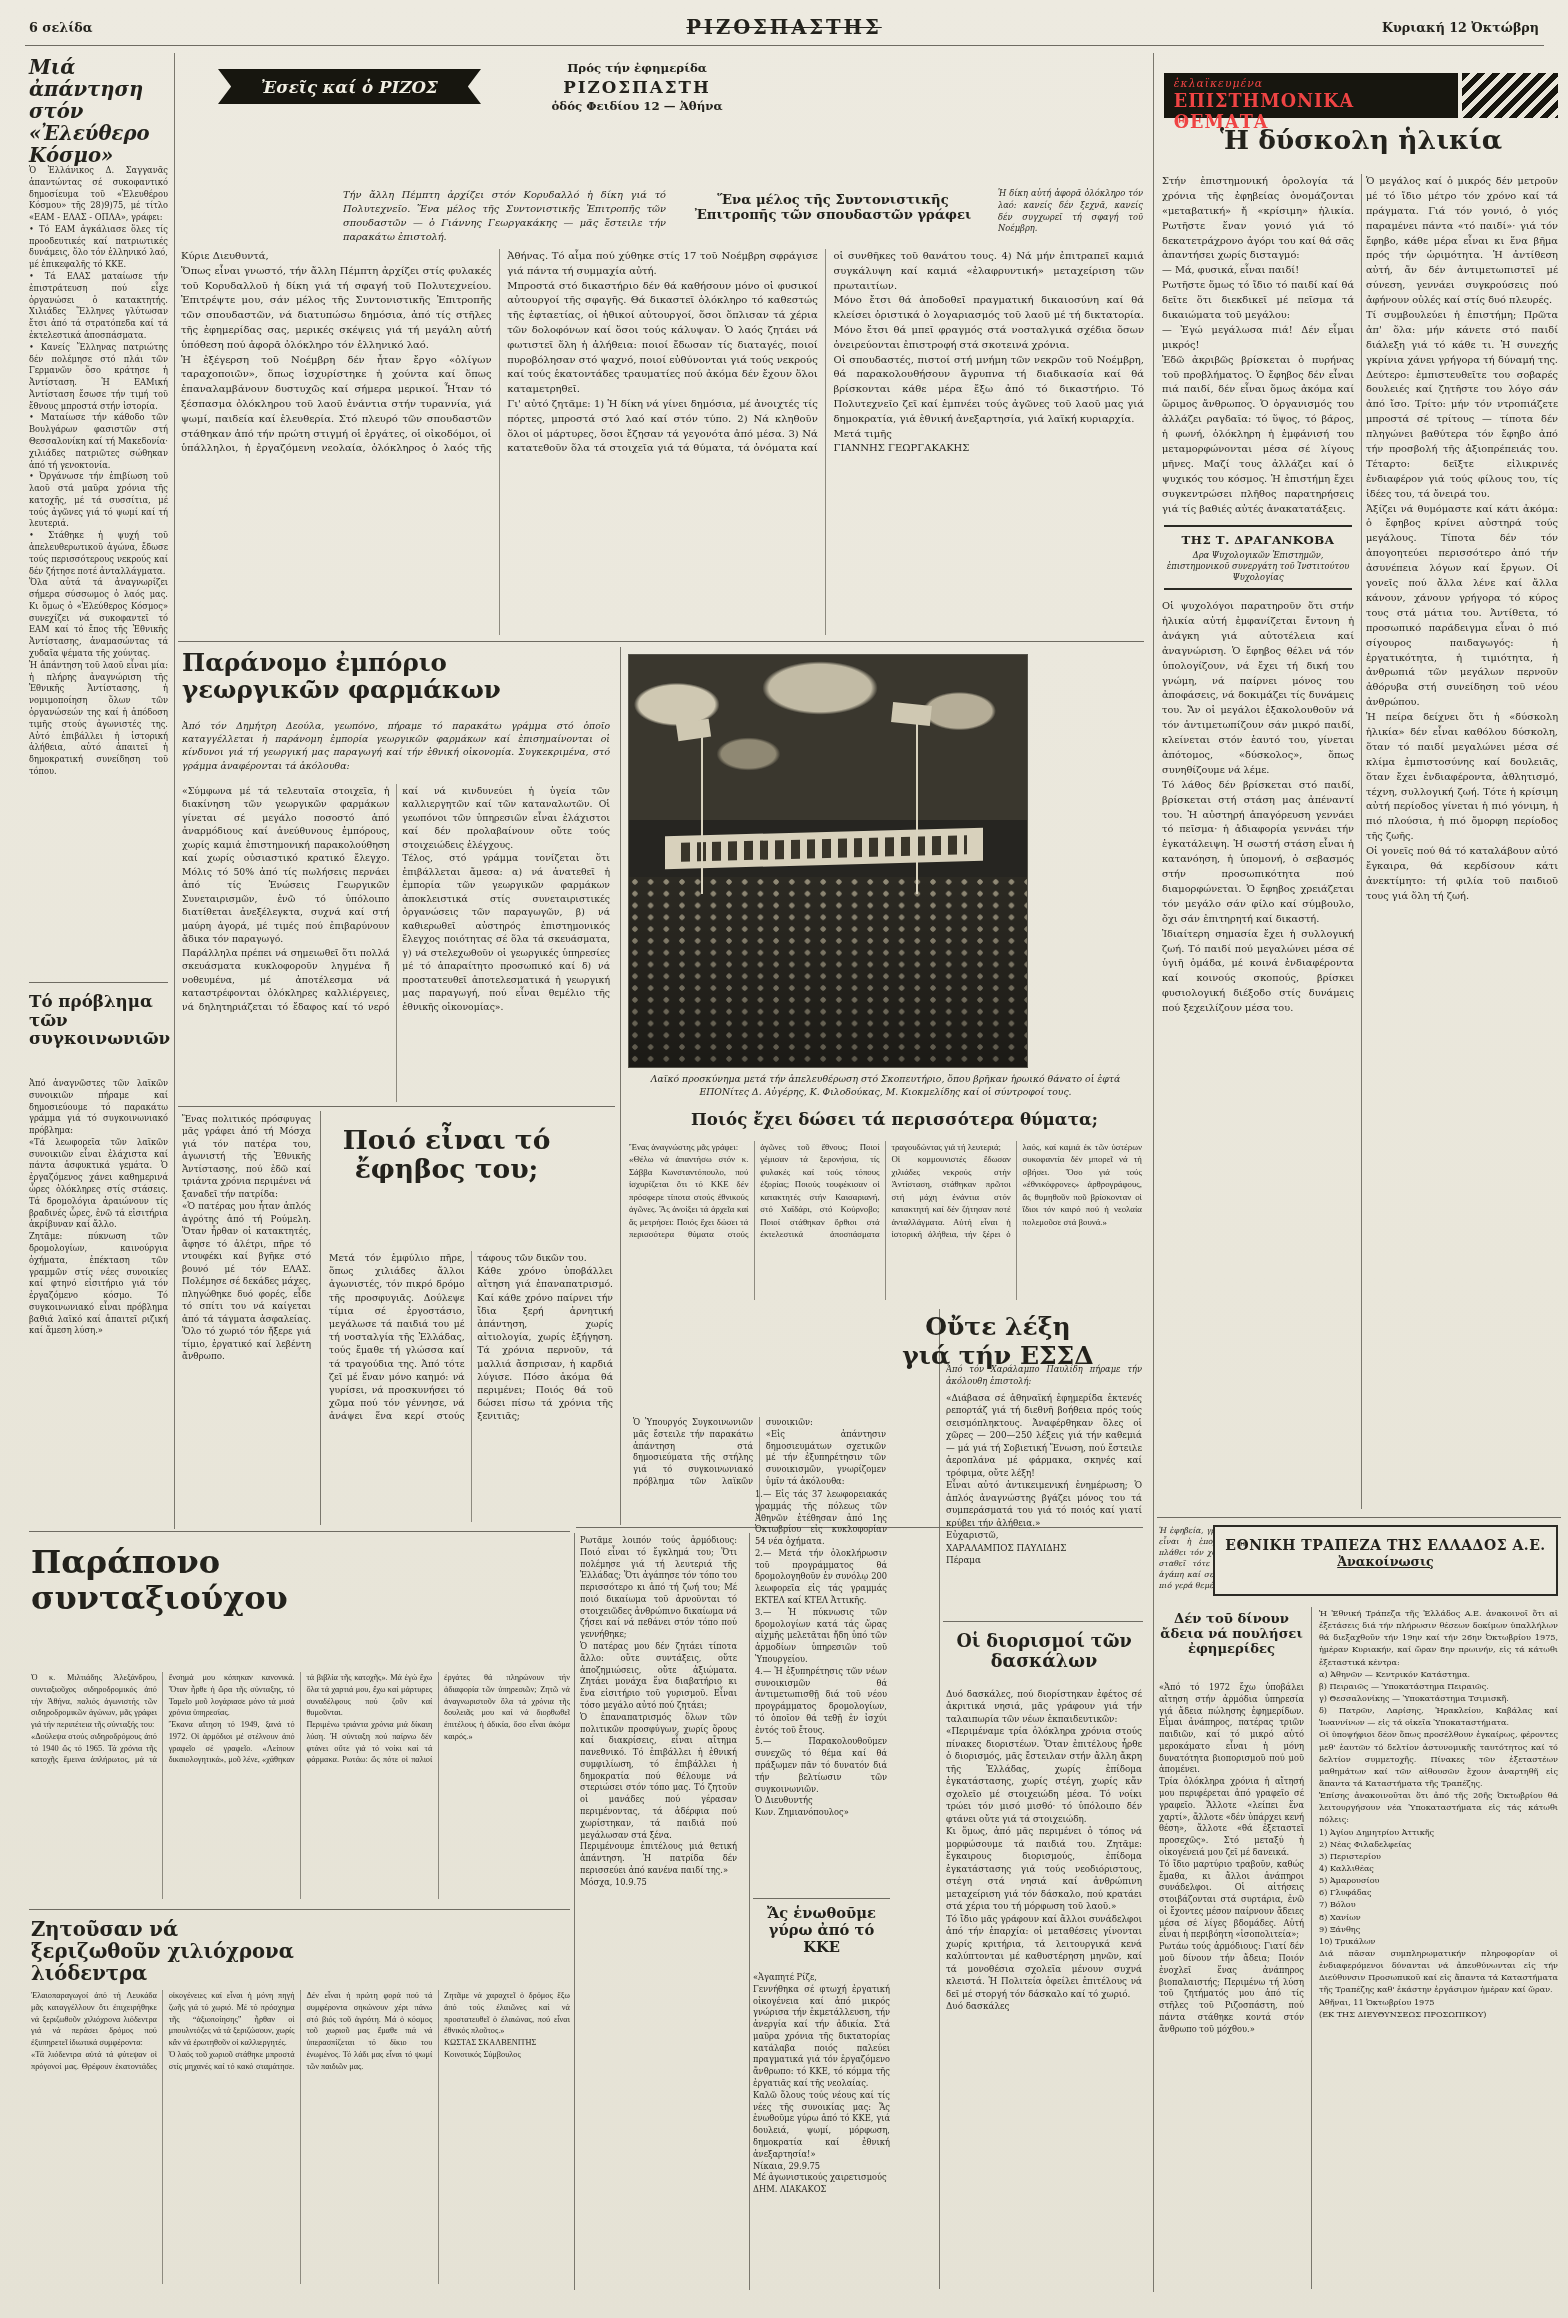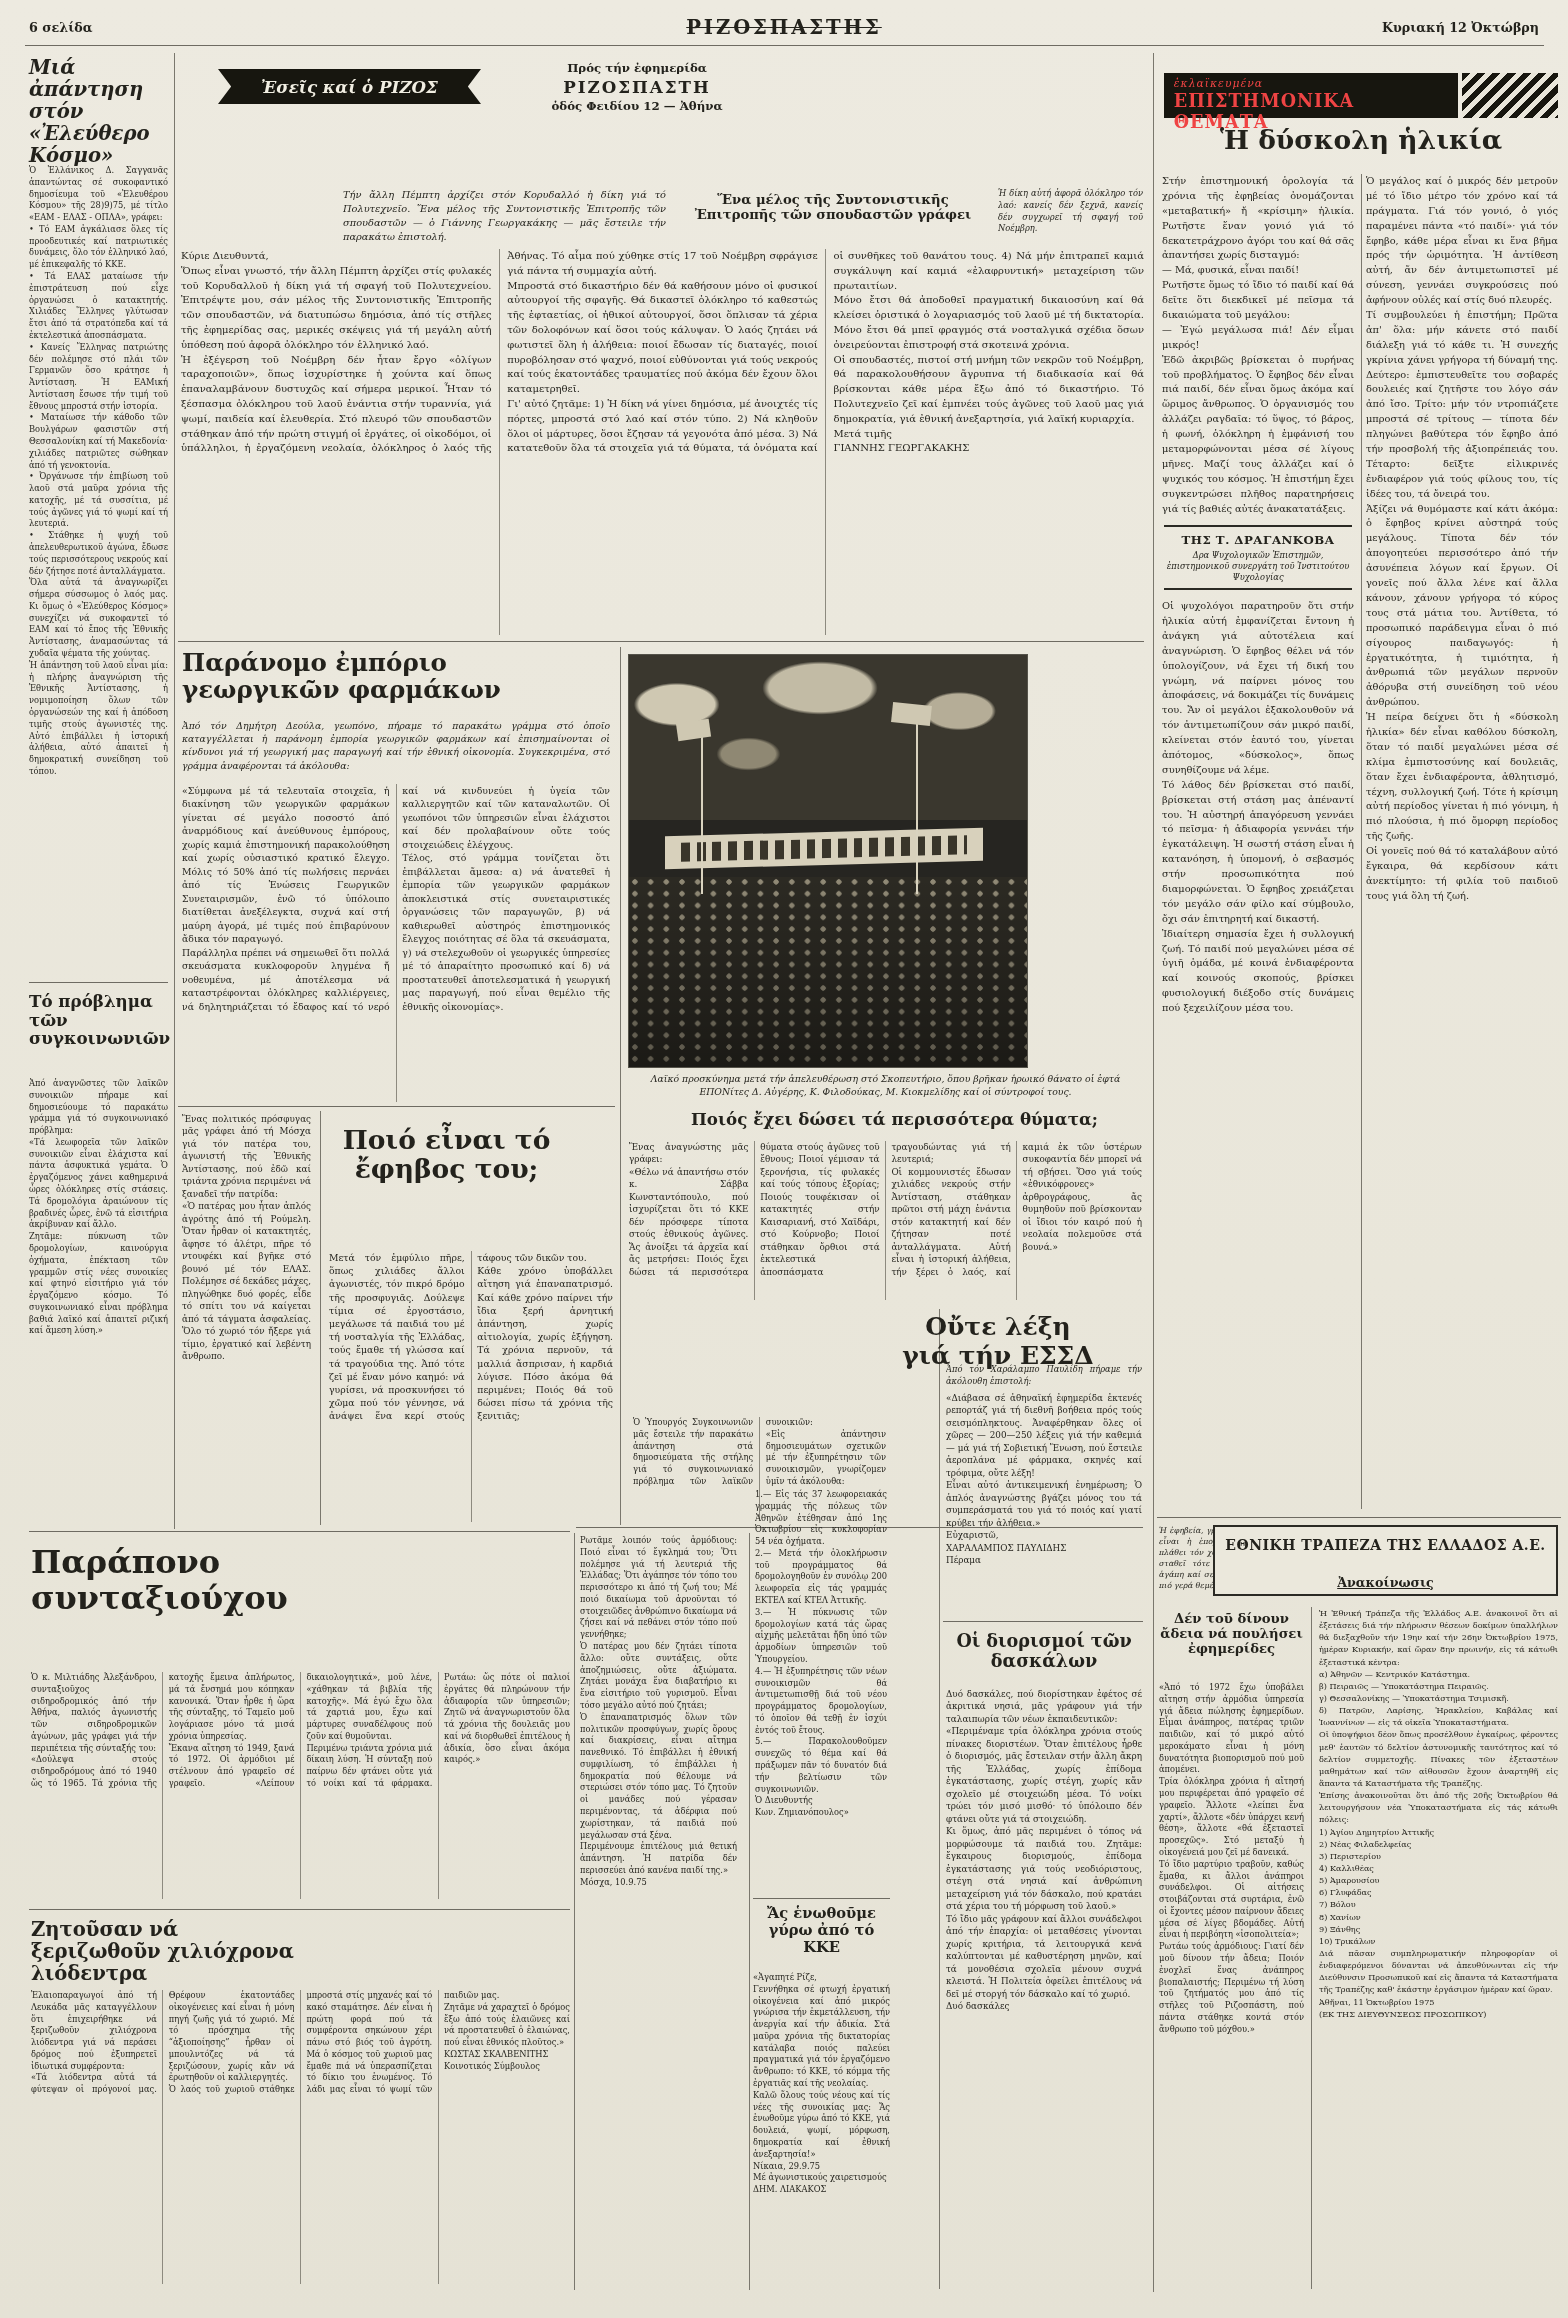--- a/index.html
+++ b/index.html
@@ -8,21 +8,21 @@
         font-family:"DejaVu Serif","Liberation Serif",serif;color:#23221c;overflow:hidden;}
   .abs{position:absolute;}
   .hr{position:absolute;height:1px;background:#6e6b62;}
   .vr{position:absolute;width:1px;background:#7a776d;}
   .bt{font-size:8.8px;line-height:1.42;text-align:justify;white-space:pre-line;overflow:hidden;color:#26251f;}
   .it{font-style:italic;}
   .ctr{text-align:center;}
   .b{font-weight:bold;}
   .c2{column-count:2;column-gap:12.7px;column-rule:1px solid #8d8a7f;}
   .c3{column-count:3;column-gap:15.7px;column-rule:1px solid #8d8a7f;}
-  .c4{column-count:4;column-gap:11.8px;column-rule:1px solid #8d8a7f;}
+  .c4{column-count:4;column-gap:11.8px;column-rule:1px solid #8d8a7f;font-family:Liberation Serif, serif;}
   .hdr-small{font-size:12.7px;}
   .masthead{font-size:19.6px;font-weight:bold;letter-spacing:2.9px;text-decoration:line-through;}
   .main-headline{font-size:45px;font-weight:bold;letter-spacing:1px;text-align:center;line-height:1.05;}
   .sec-title{font-weight:bold;line-height:1.12;}
   .ribbon{background:#17160f;color:#f1eee2;display:flex;align-items:center;justify-content:center;
           font-style:italic;font-weight:bold;font-size:16.7px;
           clip-path:polygon(0 0,100% 0,95% 50%,100% 100%,0 100%,5% 50%);}
   .sci-banner{background:#17160f;color:#ef4444;padding:3.9px 9.8px 4.9px;}
   .sci-banner .sm{font-size:10.8px;font-style:italic;letter-spacing:1px;}
   .sci-banner .lg{font-size:17.6px;font-weight:bold;letter-spacing:1px;}
@@ -227,21 +227,21 @@
   <div class="abs sec-title" style="left:31px;top:1919px;width:274px;font-size:19.6px;">Ζητοῦσαν νά ξεριζωθοῦν χιλιόχρονα λιόδεντρα</div>
   <div class="abs bt c4" style="left:31px;top:1990px;width:539px;height:294px;font-size:8.3px;">Ἐλαιοπαραγωγοί ἀπό τή Λευκάδα μᾶς καταγγέλλουν ὅτι ἐπιχειρήθηκε νά ξεριζωθοῦν χιλιόχρονα λιόδεντρα γιά νά περάσει δρόμος πού ἐξυπηρετεῖ ἰδιωτικά συμφέροντα:
 «Τά λιόδεντρα αὐτά τά φύτεψαν οἱ πρόγονοί μας. Θρέφουν ἑκατοντάδες οἰκογένειες καί εἶναι ἡ μόνη πηγή ζωῆς γιά τό χωριό. Μέ τό πρόσχημα τῆς “ἀξιοποίησης” ἦρθαν οἱ μπουλντόζες νά τά ξεριζώσουν, χωρίς κἄν νά ἐρωτηθοῦν οἱ καλλιεργητές.
 Ὁ λαός τοῦ χωριοῦ στάθηκε μπροστά στίς μηχανές καί τό κακό σταμάτησε. Δέν εἶναι ἡ πρώτη φορά πού τά συμφέροντα σηκώνουν χέρι πάνω στό βιός τοῦ ἀγρότη. Μά ὁ κόσμος τοῦ χωριοῦ μας ἔμαθε πιά νά ὑπερασπίζεται τό δίκιο του ἑνωμένος. Τό λάδι μας εἶναι τό ψωμί τῶν παιδιῶν μας.
 Ζητᾶμε νά χαραχτεῖ ὁ δρόμος ἔξω ἀπό τούς ἐλαιῶνες καί νά προστατευθεῖ ὁ ἐλαιώνας, πού εἶναι ἐθνικός πλοῦτος.»
 ΚΩΣΤΑΣ ΣΚΑΛΒΕΝΙΤΗΣ
 Κοινοτικός Σύμβουλος</div>
 
   <div class="abs bank-box ctr" style="left:1213px;top:1525px;width:345px;height:71px;box-sizing:border-box;padding-top:9.8px;">
     <div class="b" style="font-size:14px;letter-spacing:0.5px;">ΕΘΝΙΚΗ ΤΡΑΠΕΖΑ ΤΗΣ ΕΛΛΑΔΟΣ Α.Ε.</div>
-    <div class="b" style="font-size:12.7px;margin-top:22px;text-decoration:underline;">Ἀνακοίνωσις</div>
+    <div class="b" style="font-size:12.7px;margin-top:1px;text-decoration:underline;">Ἀνακοίνωσις</div>
   </div>
   <div class="abs bt" style="left:1319px;top:1607px;width:239px;height:682px;font-size:8.1px;line-height:1.5;">Ἡ Ἐθνική Τράπεζα τῆς Ἑλλάδος Α.Ε. ἀνακοινοῖ ὅτι αἱ ἐξετάσεις διά τήν πλήρωσιν θέσεων δοκίμων ὑπαλλήλων θά διεξαχθοῦν τήν 19ην καί τήν 26ην Ὀκτωβρίου 1975, ἡμέραν Κυριακήν, καί ὥραν 8ην πρωινήν, εἰς τά κάτωθι ἐξεταστικά κέντρα:
 α) Ἀθηνῶν — Κεντρικόν Κατάστημα.
 β) Πειραιῶς — Ὑποκατάστημα Πειραιῶς.
 γ) Θεσσαλονίκης — Ὑποκατάστημα Τσιμισκῆ.
 δ) Πατρῶν, Λαρίσης, Ἡρακλείου, Καβάλας καί Ἰωαννίνων — εἰς τά οἰκεῖα Ὑποκαταστήματα.
 Οἱ ὑποψήφιοι δέον ὅπως προσέλθουν ἐγκαίρως, φέροντες μεθ' ἑαυτῶν τό δελτίον ἀστυνομικῆς ταυτότητος καί τό δελτίον συμμετοχῆς. Πίνακες τῶν ἐξεταστέων μαθημάτων καί τῶν αἰθουσῶν ἔχουν ἀναρτηθῆ εἰς ἅπαντα τά Καταστήματα τῆς Τραπέζης.
 Ἐπίσης ἀνακοινοῦται ὅτι ἀπό τῆς 20ῆς Ὀκτωβρίου θά λειτουργήσουν νέα Ὑποκαταστήματα εἰς τάς κάτωθι πόλεις:
 1) Ἁγίου Δημητρίου Ἀττικῆς
 2) Νέας Φιλαδελφείας

